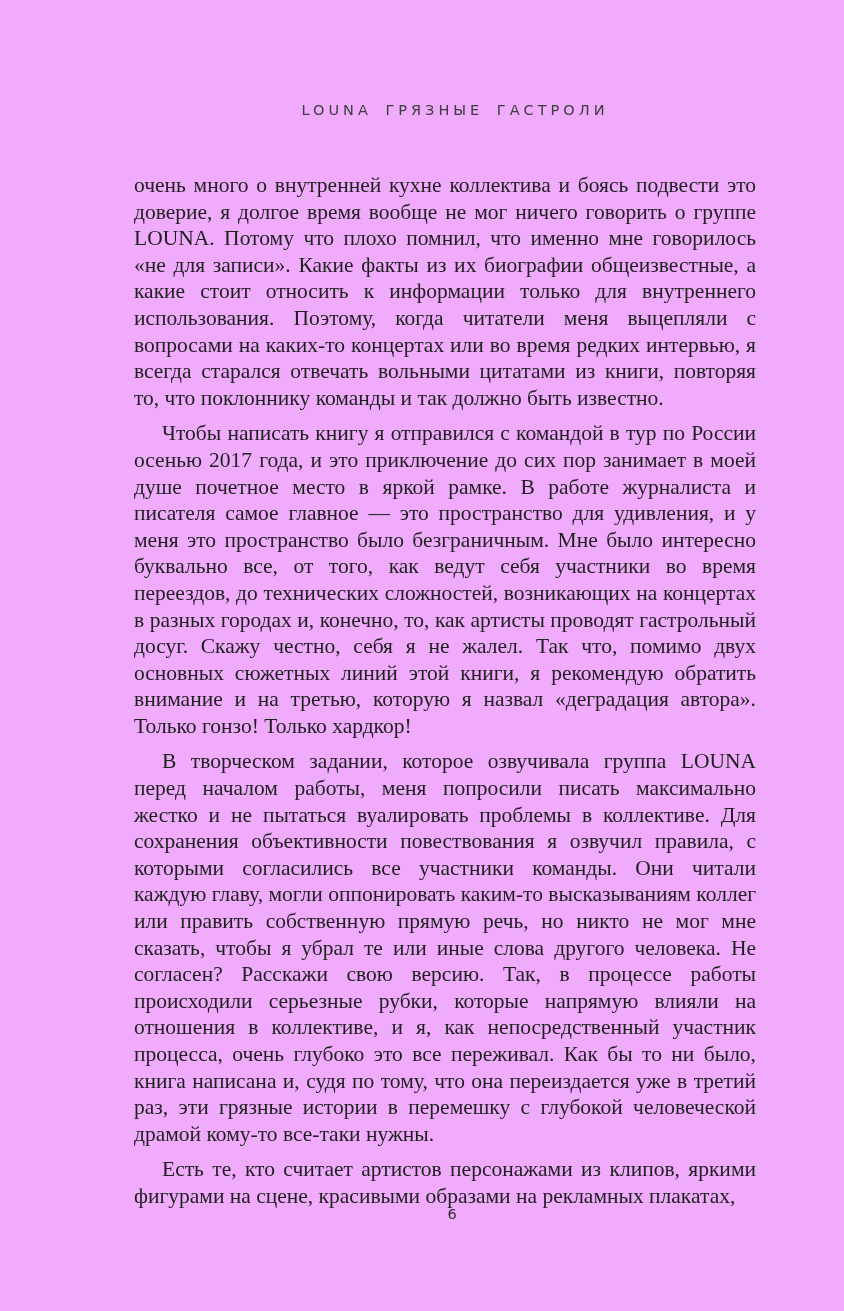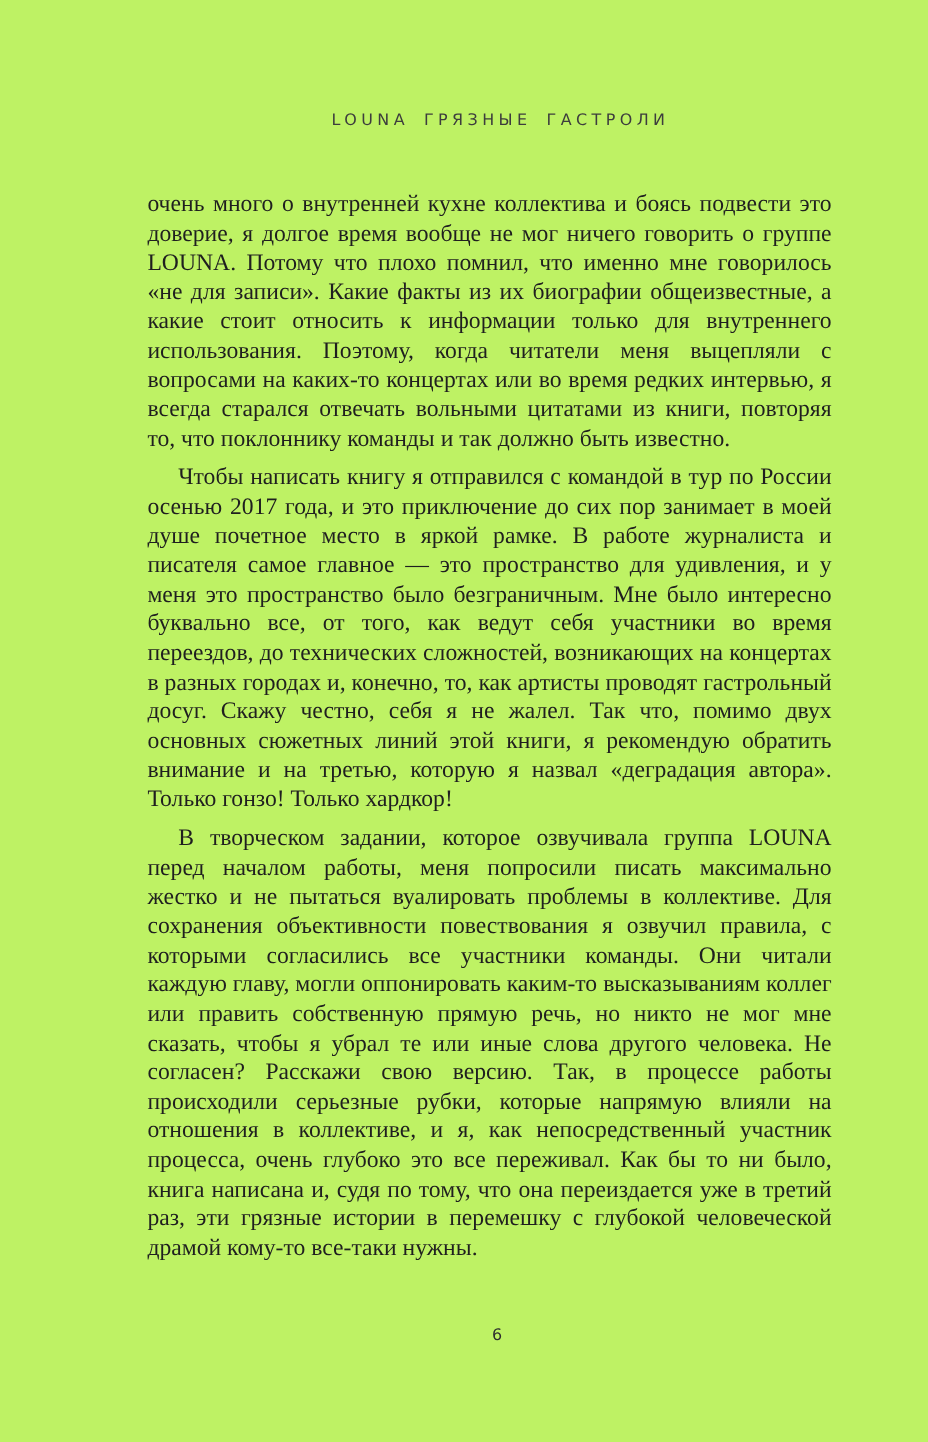--- a/index.html
+++ b/index.html
@@ -7,21 +7,21 @@
   body {
     width: 844px;
     height: 1311px;
     background: #ffffff;
     position: relative;
     overflow: hidden;
   }
   .page {
     position: absolute;
     inset: 0;
-    background: #bef264;
+    background: #f0abfc;
   }
   .running-header {
     position: absolute;
     top: 102px;
     left: 138px;
     width: 634px;
     text-align: center;
     font-family: "DejaVu Sans", "Liberation Sans", sans-serif;
     font-size: 14.5px;
     font-weight: 400;
@@ -63,17 +63,18 @@
 <body>
 
 <div class="page">
 
   <div class="running-header">LOUNA ГРЯЗНЫЕ ГАСТРОЛИ</div>
 
   <div class="body-text">
     <p class="first-para">очень много о внутренней кухне коллектива и боясь подвести это доверие, я долгое время вообще не мог ничего говорить о группе LOUNA. Потому что плохо помнил, что именно мне говорилось «не для записи». Какие факты из их биографии общеизвестные, а какие стоит относить к информации только для внутреннего использования. Поэтому, когда читатели меня выцепляли с вопросами на каких-то концертах или во время редких интервью, я всегда старался отвечать вольными цитатами из книги, повторяя то, что поклоннику команды и так должно быть известно.</p>
     <p>Чтобы написать книгу я отправился с командой в тур по России осенью 2017 года, и это приключение до сих пор занимает в моей душе почетное место в яркой рамке. В работе журналиста и писателя самое главное — это пространство для удивления, и у меня это пространство было безграничным. Мне было интересно буквально все, от того, как ведут себя участники во время переездов, до технических сложностей, возникающих на концертах в разных городах и, конечно, то, как артисты проводят гастрольный досуг. Скажу честно, себя я не жалел. Так что, помимо двух основных сюжетных линий этой книги, я рекомендую обратить внимание и на третью, которую я назвал «деградация автора». Только гонзо! Только хардкор!</p>
     <p>В творческом задании, которое озвучивала группа LOUNA перед началом работы, меня попросили писать максимально жестко и не пытаться вуалировать проблемы в коллективе. Для сохранения объективности повествования я озвучил правила, с которыми согласились все участники команды. Они читали каждую главу, могли оппонировать каким-то высказываниям коллег или править собственную прямую речь, но никто не мог мне сказать, чтобы я убрал те или иные слова другого человека. Не согласен? Расскажи свою версию. Так, в процессе работы происходили серьезные рубки, которые напрямую влияли на отношения в коллективе, и я, как непосредственный участник процесса, очень глубоко это все переживал. Как бы то ни было, книга написана и, судя по тому, что она переиздается уже в третий раз, эти грязные истории в перемешку с глубокой человеческой драмой кому-то все-таки нужны.</p>
+    <p>Есть те, кто считает артистов персонажами из клипов, яркими фигурами на сцене, красивыми образами на рекламных плакатах,</p>
   </div>
 
   <div class="folio">6</div>
 
 </div>
 
 </body></html>

